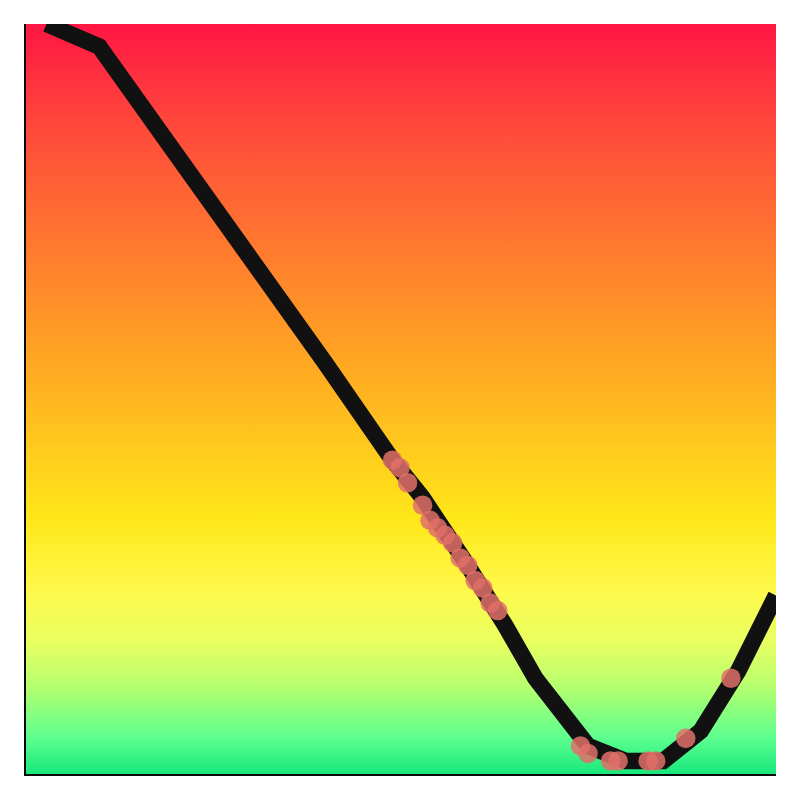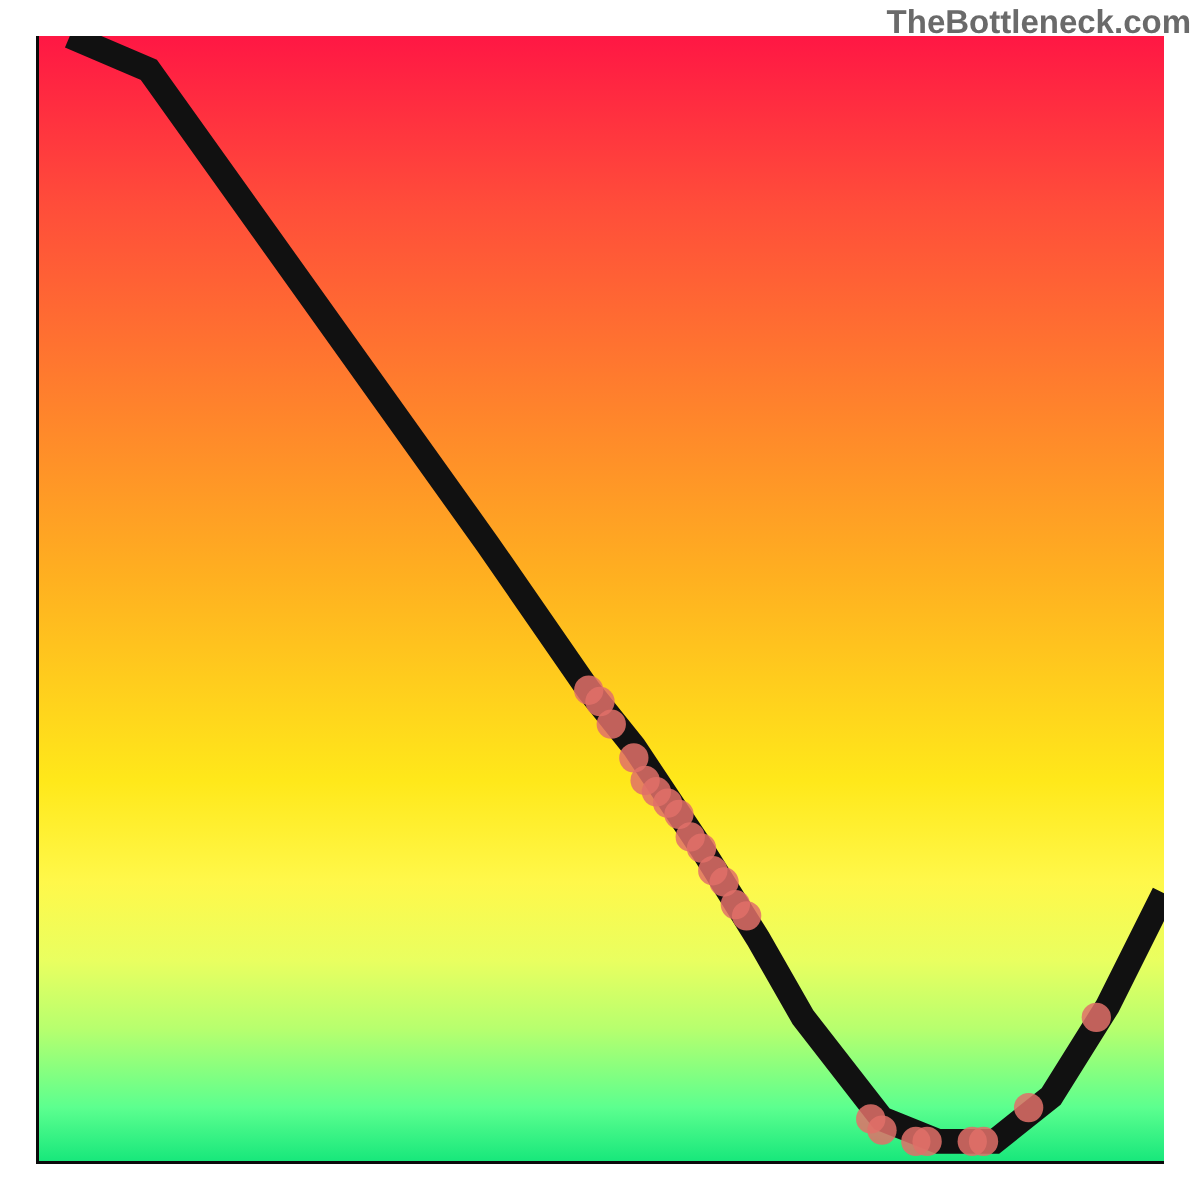--- a/index.html
+++ b/index.html
@@ -71,21 +71,20 @@
   }
   .dot {
     fill: #e17068;
     fill-opacity: 0.85;
   }
 </style>
 </head>
 <body>
 
 <div class="wrap">
-  <div class="attribution">TheBottleneck.com</div>
 
   <div class="plot-area">
     <div class="gradient"></div>
 
     <svg class="curve" viewBox="0 0 100 100" preserveAspectRatio="none">
       <path id="curve-path" class="curve-path" d="M3.00 0.00 L10.00 3.00 L20.00 17.00 L30.00 31.00 L40.00 45.00 L49.00 58.00 L53.00 63.00 L59.00 72.00 L64.00 80.00 L68.00 87.00 L75.00 96.00 L80.00 98.00 L85.00 98.00 L90.00 94.00 L95.00 86.00 L100.00 76.00"></path>
       <g id="dots">
           <circle cx="49.00" cy="58.00" r="1.3" class="dot"></circle>
           <circle cx="50.00" cy="59.00" r="1.3" class="dot"></circle>
           <circle cx="51.00" cy="61.00" r="1.3" class="dot"></circle>

